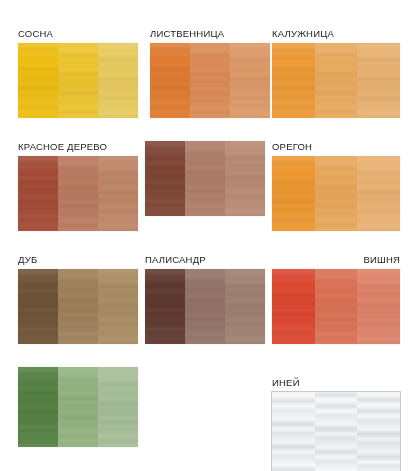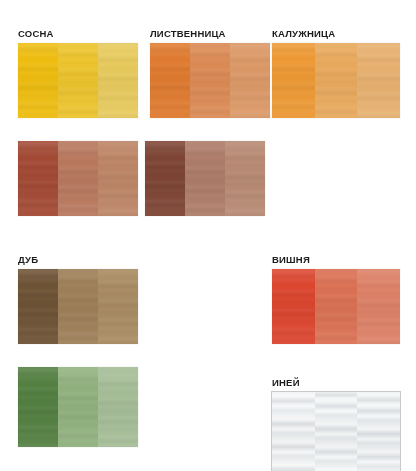--- a/index.html
+++ b/index.html
@@ -16,21 +16,21 @@
   #palette {
     position: relative;
     width: 416px;
     height: 471px;
   }
   .swatch-cell {
     position: absolute;
   }
   .swatch-label {
     font-size: 9.5px;
-    font-weight: bold;
+    font-weight: normal;
     color: #1b1b1b;
     letter-spacing: 0.2px;
     line-height: 11px;
     white-space: nowrap;
     margin-bottom: 4px;
     text-transform: uppercase;
   }
   .swatch-box {
     position: relative;
     display: flex;
@@ -127,20 +127,21 @@
         <div class="band" style="background: rgb(233, 170, 93);">
           <div class="grain" style="background-position: 0px 5px;"></div>
         </div>
         <div class="band" style="background: rgb(232, 178, 113);">
           <div class="grain" style="background-position: 0px 10px;"></div>
         </div>
         <div class="sheen"></div>
       </div>
     </div>
     <div class="swatch-cell" style="left: 18px; top: 141px;">
+      <div class="swatch-label" style="color: rgb(27, 27, 27);">КРАСНОЕ ДЕРЕВО</div>
       <div class="swatch-box" style="width: 120px; height: 75px;">
         <div class="band" style="background: rgb(163, 74, 53);">
           <div class="grain" style="background-position: 0px 0px;"></div>
         </div>
         <div class="band" style="background: rgb(185, 121, 95);">
           <div class="grain" style="background-position: 0px 5px;"></div>
         </div>
         <div class="band" style="background: rgb(190, 134, 104);">
           <div class="grain" style="background-position: 0px 10px;"></div>
         </div>
@@ -149,42 +150,72 @@
     </div>
     <div class="swatch-cell" style="left: 145px; top: 141px;">
       <div class="swatch-box" style="width: 120px; height: 75px;">
         <div class="band" style="background: rgb(126, 69, 53);">
           <div class="grain" style="background-position: 0px 0px;"></div>
         </div>
         <div class="band" style="background: rgb(174, 125, 106);">
           <div class="grain" style="background-position: 0px 5px;"></div>
         </div>
         <div class="band" style="background: rgb(184, 139, 116);">
+          <div class="grain" style="background-position: 0px 10px;"></div>
+        </div>
+        <div class="sheen"></div>
+      </div>
+    </div>
+    <div class="swatch-cell" style="left: 272px; top: 141px;">
+      <div class="swatch-label" style="color: rgb(27, 27, 27);">ОРЕГОН</div>
+      <div class="swatch-box" style="width: 128px; height: 75px;">
+        <div class="band" style="background: rgb(237, 151, 47);">
+          <div class="grain" style="background-position: 0px 0px;"></div>
+        </div>
+        <div class="band" style="background: rgb(233, 168, 90);">
+          <div class="grain" style="background-position: 0px 5px;"></div>
+        </div>
+        <div class="band" style="background: rgb(234, 178, 114);">
           <div class="grain" style="background-position: 0px 10px;"></div>
         </div>
         <div class="sheen"></div>
       </div>
     </div>
     <div class="swatch-cell" style="left: 18px; top: 254px;">
       <div class="swatch-label" style="color: rgb(27, 27, 27);">ДУБ</div>
       <div class="swatch-box" style="width: 120px; height: 75px;">
         <div class="band" style="background: rgb(110, 83, 53);">
           <div class="grain" style="background-position: 0px 0px;"></div>
         </div>
         <div class="band" style="background: rgb(158, 128, 89);">
           <div class="grain" style="background-position: 0px 5px;"></div>
         </div>
         <div class="band" style="background: rgb(169, 140, 99);">
           <div class="grain" style="background-position: 0px 10px;"></div>
         </div>
         <div class="sheen"></div>
       </div>
     </div>
+    <div class="swatch-cell" style="left: 145px; top: 254px;">
+      <div class="swatch-label" style="color: rgb(27, 27, 27);">ПАЛИСАНДР</div>
+      <div class="swatch-box" style="width: 120px; height: 75px;">
+        <div class="band" style="background: rgb(94, 56, 48);">
+          <div class="grain" style="background-position: 0px 0px;"></div>
+        </div>
+        <div class="band" style="background: rgb(147, 114, 103);">
+          <div class="grain" style="background-position: 0px 5px;"></div>
+        </div>
+        <div class="band" style="background: rgb(158, 128, 112);">
+          <div class="grain" style="background-position: 0px 10px;"></div>
+        </div>
+        <div class="sheen"></div>
+      </div>
+    </div>
     <div class="swatch-cell" style="left: 272px; top: 254px;">
-      <div class="swatch-label" style="color: rgb(27, 27, 27);">ВИШНЯ</div>
+      <div class="swatch-label" style="color: rgb(27, 27, 27); text-align: right;">ВИШНЯ</div>
       <div class="swatch-box" style="width: 128px; height: 75px;">
         <div class="band" style="background: rgb(220, 70, 47);">
           <div class="grain" style="background-position: 0px 0px;"></div>
         </div>
         <div class="band" style="background: rgb(219, 113, 84);">
           <div class="grain" style="background-position: 0px 5px;"></div>
         </div>
         <div class="band" style="background: rgb(222, 130, 104);">
           <div class="grain" style="background-position: 0px 10px;"></div>
         </div>

